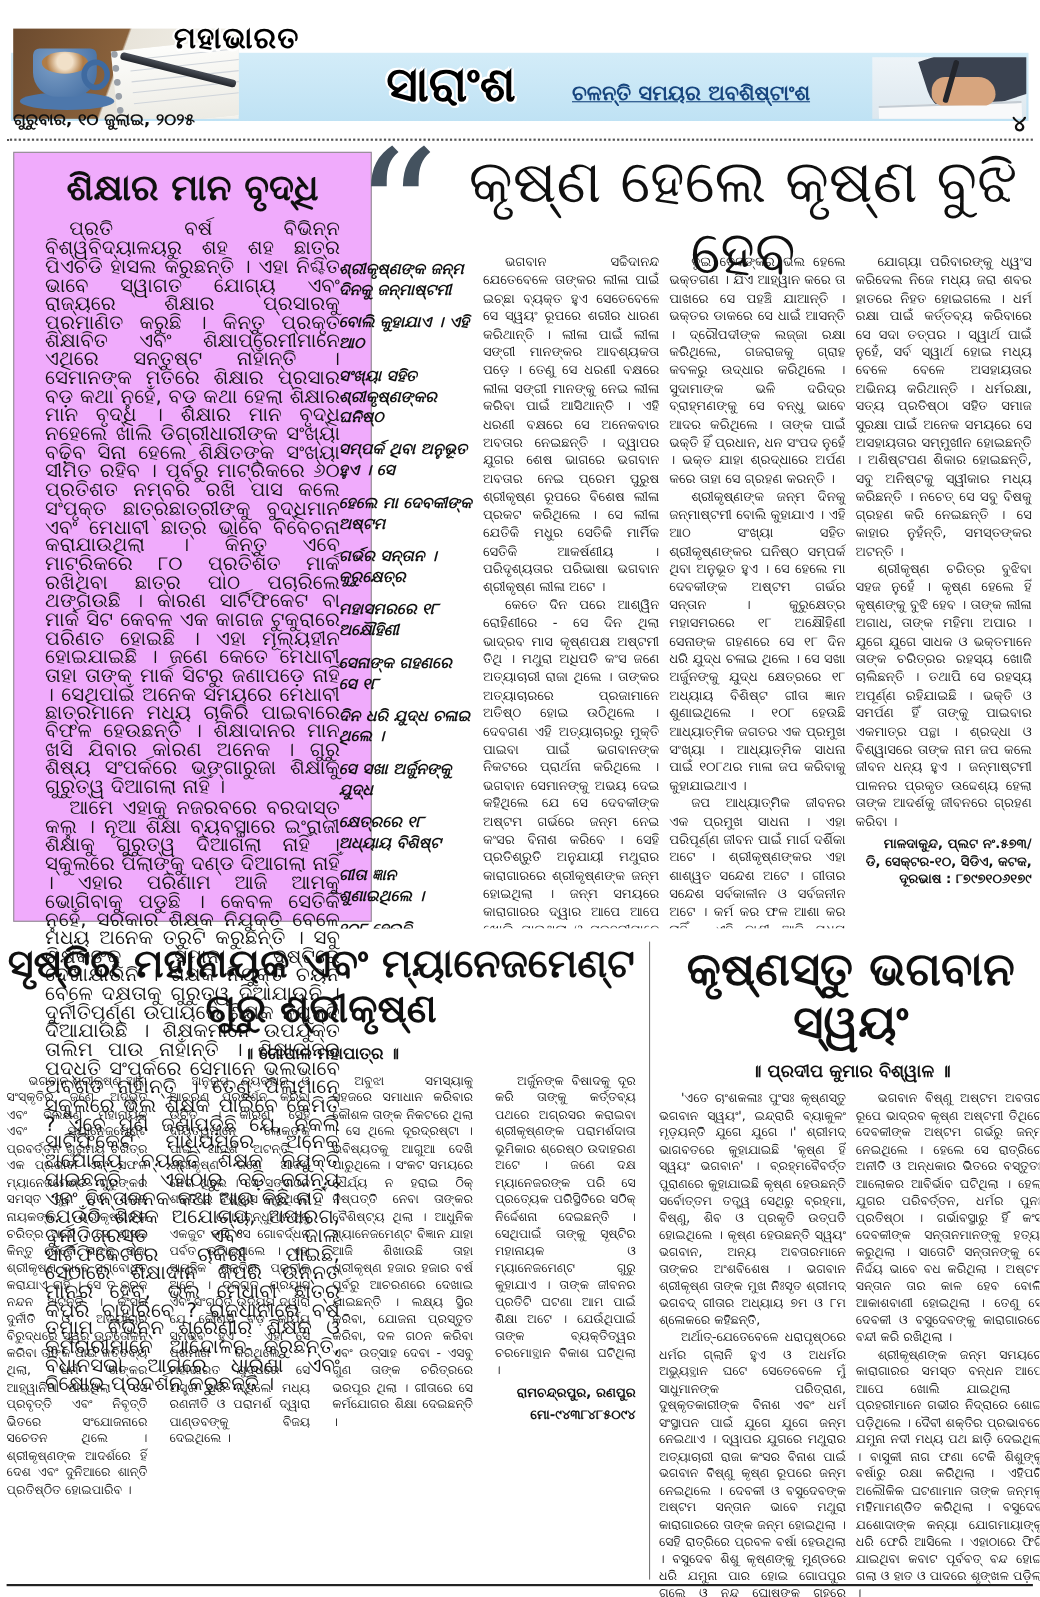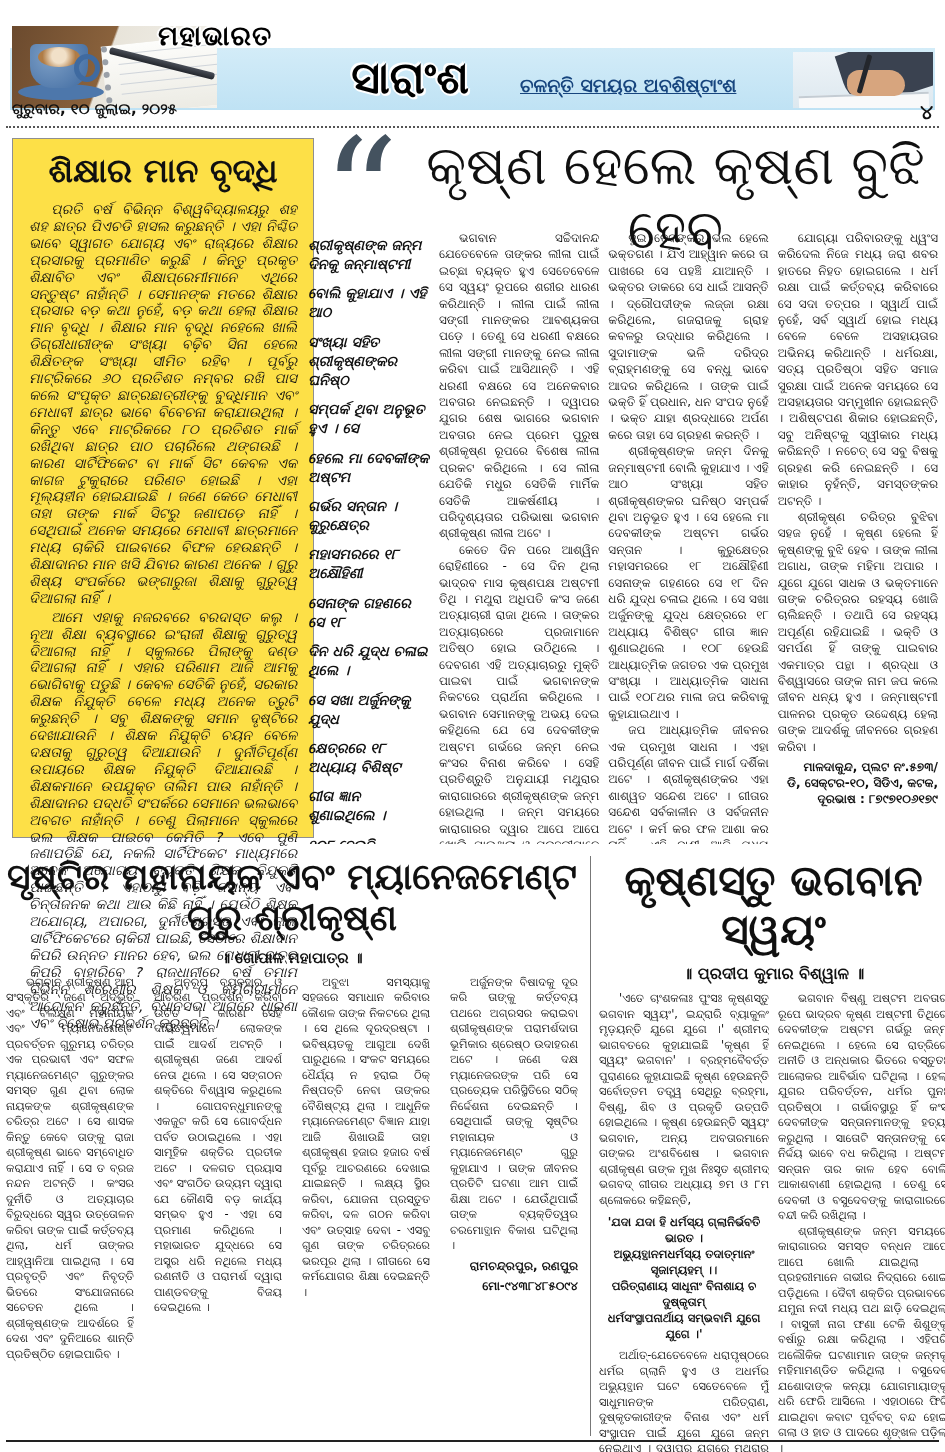--- a/index.html
+++ b/index.html
@@ -27,23 +27,23 @@
   .suit{position:absolute;right:-18px;top:-14px;width:110px;height:58px;background:#3a4250;transform:rotate(-18deg);border-radius:0 0 0 30px;}
   .hand{position:absolute;right:28px;top:18px;width:58px;height:26px;background:#d7a57e;border-radius:14px 18px 12px 12px;}
   .pen-right{position:absolute;right:66px;top:2px;width:5px;height:40px;background:#23262c;transform:rotate(16deg);border-radius:2px;}
   .paper-sheet{position:absolute;left:6px;bottom:-4px;width:130px;height:16px;background:#f8f9fa;border-top:2px solid #c4ccd3;transform:rotate(-2deg);}
   
   .daterow{position:absolute;left:12px;top:100px;width:921px;height:22px;}
   .date{float:left;font-size:15px;font-weight:bold;}
   .pagenum{float:right;font-size:20px;font-weight:bold;}
   .dotted-rule{position:absolute;left:6px;top:126px;width:933px;border-top:2px dotted #555;}
   
-  .edu-box{position:absolute;left:12px;top:138px;width:268px;height:678px;background:#fde047;border:1px solid #8f8f8f;padding:10px 16px;}
+  .edu-box{position:absolute;left:12px;top:138px;width:268px;height:678px;background:#f0abfc;border:1px solid #8f8f8f;padding:10px 28px;}
   .edu-head{font-size:33px;font-weight:bold;text-align:center;margin:2px 0 10px 0;}
-  .edu-body p{font-size:14px;line-height:16.9px;text-align:justify;margin:0 0 2px 0;text-indent:22px;font-style:italic;}
+  .edu-body p{font-size:18px;line-height:16.9px;text-align:justify;margin:0 0 2px 0;text-indent:22px;}
   
   .main-art{position:absolute;left:308px;top:132px;width:630px;height:714px;}
   .quote-glyph{position:absolute;left:14px;top:-14px;font-family:"DejaVu Serif",serif;font-size:150px;line-height:1;color:#44525f;}
   .main-head{position:absolute;left:105px;top:2px;width:525px;text-align:center;font-size:54px;font-weight:normal;letter-spacing:0px;}
   .main-byline{position:absolute;right:0;top:66px;width:325px;text-align:center;font-size:16px;font-weight:bold;border-bottom:3px solid #000;padding-bottom:5px;}
   .main-cols{position:absolute;left:0;top:98px;width:630px;height:614px;display:flex;gap:9px;overflow:hidden;}
   .pullquote{width:122px;flex:none;padding-top:6px;}
   .pq-line{font-size:14.2px;font-weight:bold;font-style:italic;text-align:left;line-height:19px;margin-bottom:10.4px;}
   .mcol{flex:1;overflow:hidden;}
   .mcol p,.bcol p{font-size:12px;line-height:16.4px;text-align:justify;margin:0;text-indent:20px;}
@@ -171,26 +171,20 @@
   </div>
 
   <div class="right-art">
     <h2 class="right-head">କୃଷ୍ଣସ୍ତୁ ଭଗବାନ ସ୍ୱୟଂ</h2>
     <div class="right-byline">॥ ପ୍ରଦୀପ କୁମାର ବିଶ୍ୱାଳ ॥</div>
     <div class="right-cols">
       <div class="bcol">
         <div>
             <p>'ଏତେ ଚାଂଶକଳାଃ ପୁଂସଃ କୃଷ୍ଣସ୍ତୁ ଭଗବାନ ସ୍ୱୟଂ', ଇନ୍ଦ୍ରାରି ବ୍ୟାକୁଳଂ ମୃଡ଼ୟନ୍ତି ଯୁଗେ ଯୁଗେ ।' ଶ୍ରୀମଦ୍ ଭାଗବତରେ କୁହାଯାଇଛି 'କୃଷ୍ଣ ହିଁ ସ୍ୱୟଂ ଭଗବାନ' । ବ୍ରହ୍ମବୈବର୍ତ୍ତ ପୁରାଣରେ କୁହାଯାଇଛି କୃଷ୍ଣ ହେଉଛନ୍ତି ସର୍ବୋତ୍ତମ ତତ୍ତ୍ୱ ସେଥିରୁ ବ୍ରହ୍ମା, ବିଷ୍ଣୁ, ଶିବ ଓ ପ୍ରକୃତି ଉତ୍ପତି ହୋଇଥିଲେ । କୃଷ୍ଣ ହେଉଛନ୍ତି ସ୍ୱୟଂ ଭଗବାନ, ଅନ୍ୟ ଅବତାରମାନେ ତାଙ୍କର ଅଂଶବିଶେଷ । ଭଗବାନ ଶ୍ରୀକୃଷ୍ଣ ତାଙ୍କ ମୁଖ ନିଃସୃତ ଶ୍ରୀମଦ୍ ଭଗବଦ୍ ଗୀତାର ଅଧ୍ୟାୟ ୭ମ ଓ ୮ମ ଶ୍ଳୋକରେ କହିଛନ୍ତି,</p>
           </div>
-        <div class="verse">
-            <div class="verse-line">'ଯଦା ଯଦା ହି ଧର୍ମସ୍ୟ ଗ୍ଲାନିର୍ଭବତି ଭାରତ ।</div>
-            <div class="verse-line">ଅଭ୍ୟୁତ୍ଥାନମଧର୍ମସ୍ୟ ତଦାତ୍ମାନଂ ସୃଜାମ୍ୟହମ୍ ।।</div>
-            <div class="verse-line">ପରିତ୍ରାଣାୟ ସାଧୂନାଂ ବିନାଶାୟ ଚ ଦୁଷ୍କୃତାମ୍</div>
-            <div class="verse-line">ଧର୍ମସଂସ୍ଥାପନାର୍ଥାୟ ସମ୍ଭବାମି ଯୁଗେ ଯୁଗେ ।'</div>
-          </div>
         <div>
             <p>ଅର୍ଥାତ୍-ଯେତେବେଳେ ଧରାପୃଷ୍ଠରେ ଧର୍ମର ଗ୍ଲାନି ହୁଏ ଓ ଅଧର୍ମର ଅଭ୍ୟୁତ୍ଥାନ ଘଟେ ସେତେବେଳେ ମୁଁ ସାଧୁମାନଙ୍କ ପରିତ୍ରାଣ, ଦୁଷ୍କୃତକାରୀଙ୍କ ବିନାଶ ଏବଂ ଧର୍ମ ସଂସ୍ଥାପନ ପାଇଁ ଯୁଗେ ଯୁଗେ ଜନ୍ମ ନେଇଥାଏ । ଦ୍ୱାପର ଯୁଗରେ ମଥୁରାର ଅତ୍ୟାଚାରୀ ରାଜା କଂସର ବିନାଶ ପାଇଁ ଭଗବାନ ବିଷ୍ଣୁ କୃଷ୍ଣ ରୂପରେ ଜନ୍ମ ନେଇଥିଲେ । ଦେବକୀ ଓ ବସୁଦେବଙ୍କ ଅଷ୍ଟମ ସନ୍ତାନ ଭାବେ ମଥୁରା କାରାଗାରରେ ତାଙ୍କ ଜନ୍ମ ହୋଇଥିଲା । ସେହି ରାତ୍ରିରେ ପ୍ରବଳ ବର୍ଷା ହେଉଥିଲା । ବସୁଦେବ ଶିଶୁ କୃଷ୍ଣଙ୍କୁ ମୁଣ୍ଡରେ ଧରି ଯମୁନା ପାର ହୋଇ ଗୋପପୁର ଗଲେ ଓ ନନ୍ଦ ଘୋଷଙ୍କ ଗୃହରେ ଯଶୋଦାଙ୍କ କୋଳରେ ଶିଶୁଙ୍କୁ ରଖି ଯୋଗମାୟାଙ୍କୁ ଧରି ଫେରି ଆସିଲେ ।</p>
           </div>
       </div>
       <div class="bcol">
           <p>ଭଗବାନ ବିଷ୍ଣୁ ଅଷ୍ଟମ ଅବତାର ରୂପେ ଭାଦ୍ରବ କୃଷ୍ଣ ଅଷ୍ଟମୀ ତିଥିରେ ଦେବକୀଙ୍କ ଅଷ୍ଟମ ଗର୍ଭରୁ ଜନ୍ମ ନେଇଥିଲେ । ହେଲେ ସେ ରାତ୍ରିରେ ଅନୀତି ଓ ଅନ୍ଧକାର ଭିତରେ ବସ୍ତୁତଃ ଆଲୋକର ଆବିର୍ଭାବ ଘଟିଥିଲା । ହେଲା ଯୁଗର ପରିବର୍ତ୍ତନ, ଧର୍ମର ପୁନଃ ପ୍ରତିଷ୍ଠା । ଗର୍ଭାବସ୍ଥାରୁ ହିଁ କଂସ ଦେବକୀଙ୍କ ସନ୍ତାନମାନଙ୍କୁ ହତ୍ୟା କରୁଥିଲା । ସାତୋଟି ସନ୍ତାନଙ୍କୁ ସେ ନିର୍ଦ୍ଦୟ ଭାବେ ବଧ କରିଥିଲା । ଅଷ୍ଟମ ସନ୍ତାନ ତାର କାଳ ହେବ ବୋଲି ଆକାଶବାଣୀ ହୋଇଥିଲା । ତେଣୁ ସେ ଦେବକୀ ଓ ବସୁଦେବଙ୍କୁ କାରାଗାରରେ ବନ୍ଦୀ କରି ରଖିଥିଲା ।</p>
           <p>ଶ୍ରୀକୃଷ୍ଣଙ୍କ ଜନ୍ମ ସମୟରେ କାରାଗାରର ସମସ୍ତ ବନ୍ଧନ ଆପେ ଆପେ ଖୋଲି ଯାଇଥିଲା । ପ୍ରହରୀମାନେ ଗଭୀର ନିଦ୍ରାରେ ଶୋଇ ପଡ଼ିଥିଲେ । ଦୈବୀ ଶକ୍ତିର ପ୍ରଭାବରେ ଯମୁନା ନଦୀ ମଧ୍ୟ ପଥ ଛାଡ଼ି ଦେଇଥିଲା । ବାସୁକୀ ନାଗ ଫଣା ଟେକି ଶିଶୁଙ୍କୁ ବର୍ଷାରୁ ରକ୍ଷା କରିଥିଲା । ଏହିପରି ଅଲୌକିକ ଘଟଣାମାନ ତାଙ୍କ ଜନ୍ମକୁ ମହିମାମଣ୍ଡିତ କରିଥିଲା । ବସୁଦେବ ଯଶୋଦାଙ୍କ କନ୍ୟା ଯୋଗମାୟାଙ୍କୁ ଧରି ଫେରି ଆସିଲେ । ଏହାଠାରେ ଫିଟି ଯାଇଥିବା କବାଟ ପୂର୍ବବତ୍ ବନ୍ଦ ହୋଇ ଗଲା ଓ ହାତ ଓ ପାଦରେ ଶୃଙ୍ଖଳ ପଡ଼ିଲା ।</p>
         </div>
     </div>
   </div>

